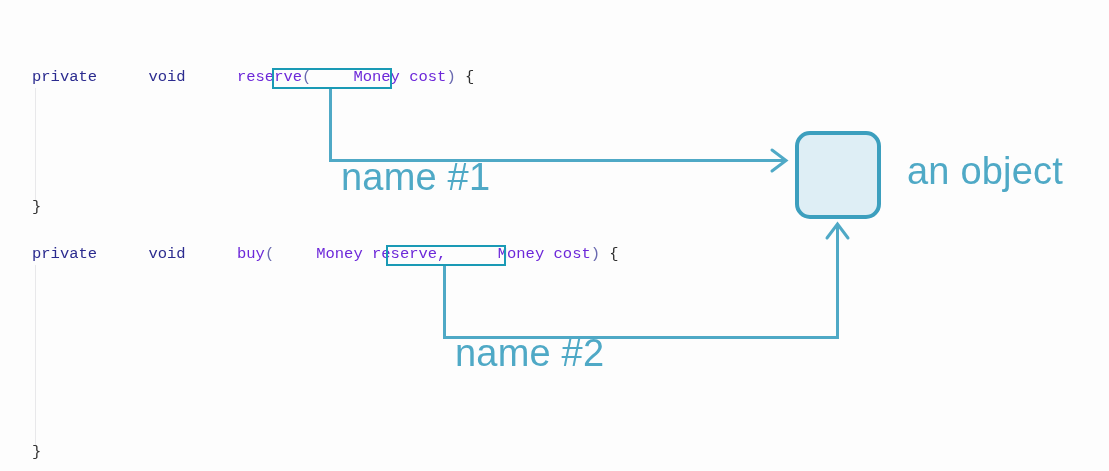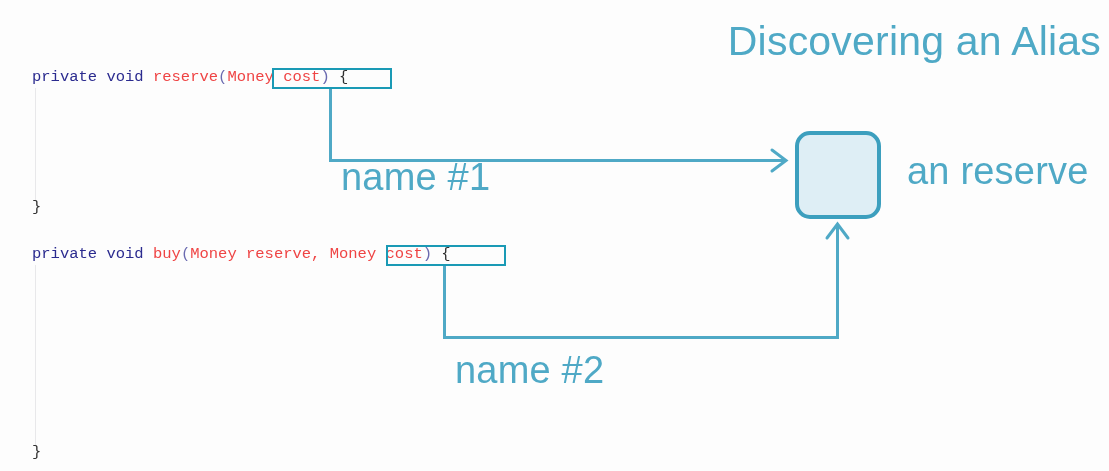--- a/index.html
+++ b/index.html
@@ -42,21 +42,22 @@
   .code-line {
     position: absolute;
     white-space: pre;
     line-height: 18px;
   }
   .kw {
     color: #2b2b8f;
     font-weight: normal;
   }
   .ident {
-    color: #ef4444;
+    color: #6d28d9;
+    margin-left: 42px;
   }
   .punct {
     color: #6a6ab0;
   }
   .brace {
     color: #303030;
   }
   
   .indent-guide {
     position: absolute;
@@ -99,59 +100,58 @@
   .connector-label {
     position: absolute;
     font-size: 38px;
     font-weight: 300;
     color: #4fa9c6;
     white-space: nowrap;
     letter-spacing: 0.2px;
     margin-top: 41px;
   }
   #label-name1 { left: 341px; top: 115px; }
-  #label-name2 { left: 455px; top: 308px; }
+  #label-name2 { left: 455px; top: 291px; }
 
   
   #connector-layer {
     position: absolute;
     left: 0;
     top: 0;
     width: 1109px;
     height: 471px;
     pointer-events: none;
   }
 </style>
 </head>
 <body>
 
 <div id="stage">
 
-  <div id="slide-title">Discovering an Alias</div>
 
   <div id="code-block">
 
     <div class="indent-guide" style="left:35px; top:88px; height:112px;"></div>
     <div class="indent-guide" style="left:35px; top:265px; height:180px;"></div>
 
     <div class="code-line" style="left:32px; top:68px;"><span class="kw">private</span><span class="ident"> </span><span class="kw">void</span><span class="ident"> reserve</span><span class="punct">(</span><span class="ident">Money cost</span><span class="punct">)</span><span class="brace"> {</span></div>
 
     <div class="param-highlight" style="left:272px; top:68px; width:120px; height:21px;"></div>
 
     <div class="code-line brace" style="left:32px; top:198px;">}</div>
 
     <div class="code-line" style="left:32px; top:245px;"><span class="kw">private</span><span class="ident"> </span><span class="kw">void</span><span class="ident"> buy</span><span class="punct">(</span><span class="ident">Money reserve, </span><span class="ident">Money cost</span><span class="punct">)</span><span class="brace"> {</span></div>
 
     <div class="param-highlight" style="left:386px; top:245px; width:120px; height:21px;"></div>
 
     <div class="code-line brace" style="left:32px; top:443px;">}</div>
   </div>
 
   <div id="object-box"></div>
-  <div id="object-label">an reserve</div>
+  <div id="object-label">an object</div>
 
   <svg id="connector-layer" viewBox="0 0 1109 471" width="1109" height="471">
 
     <g>
       <path d="M 330.5 89 L 330.5 160.5 L 786 160.5" fill="none" stroke="#4fa9c6" stroke-width="3"></path>
       <path d="M 772 150 L 786 160.5 L 772 171" fill="none" stroke="#4fa9c6" stroke-width="3" stroke-linecap="round" stroke-linejoin="miter"></path>
     </g>
 
     <g>
       <path d="M 444.5 266 L 444.5 337.5 L 837.5 337.5 L 837.5 224" fill="none" stroke="#4fa9c6" stroke-width="3"></path>

